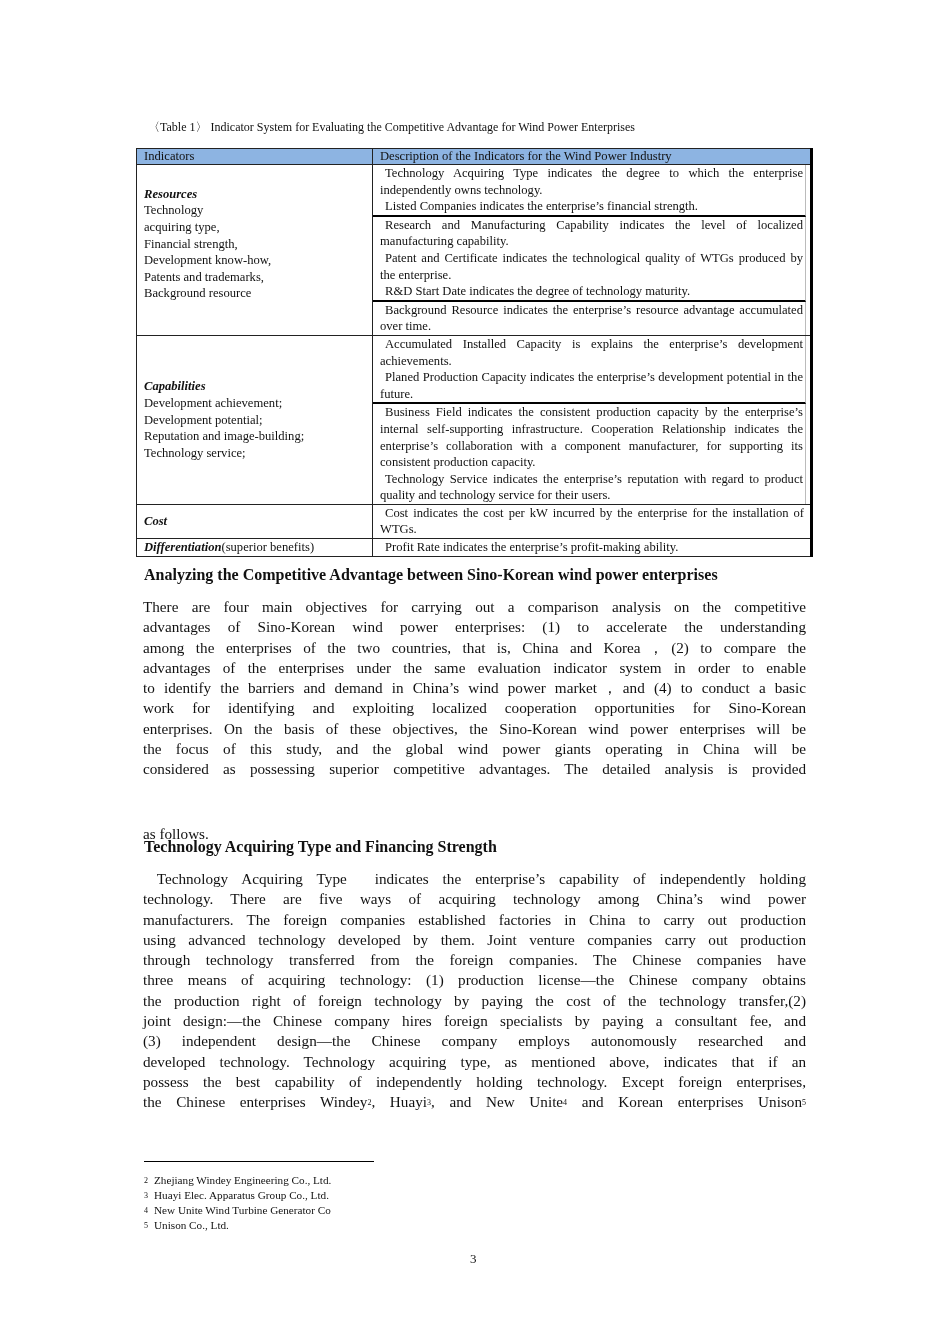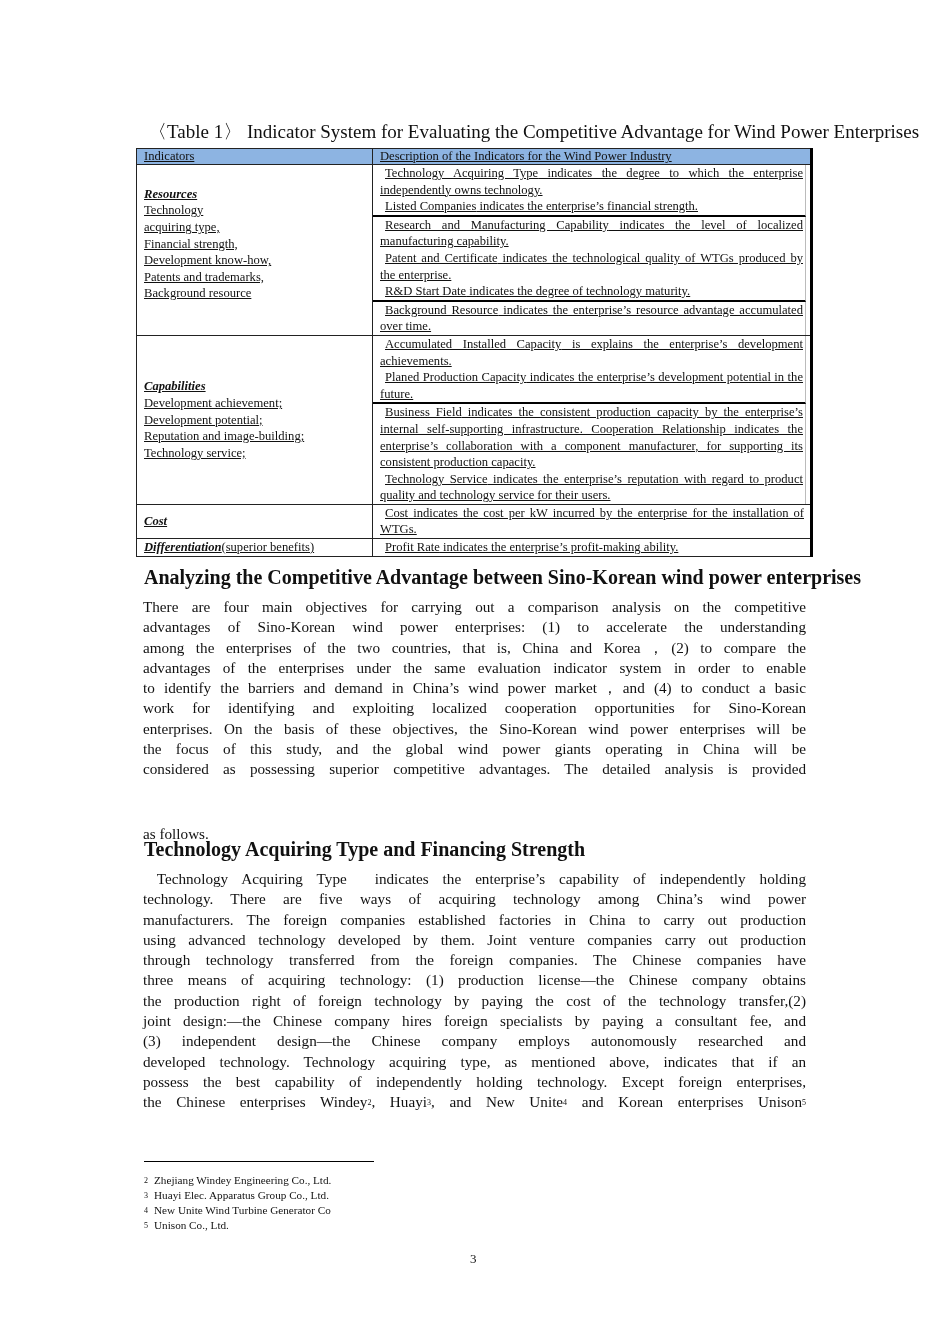--- a/index.html
+++ b/index.html
@@ -1,29 +1,29 @@
 <!DOCTYPE html>
 <html><head>
 <meta charset="utf-8">
 <style>
   html, body { margin: 0; padding: 0; background: #ffffff; }
   body { width: 950px; height: 1344px; position: relative; font-family: "Liberation Serif", "DejaVu Serif", serif; color: #111; }
   .abs { position: absolute; }
-  .caption { left: 148px; top: 119px; font-size: 19px; white-space: nowrap; }
-  table.ind { position: absolute; left: 136px; top: 148px; width: 677px; border-collapse: collapse; font-size: 12.6px; line-height: 16.6px; text-decoration: underline; }
+  .caption { left: 148px; top: 119px; font-size: 12px; white-space: nowrap; }
+  table.ind { position: absolute; left: 136px; top: 148px; width: 677px; border-collapse: collapse; font-size: 12.6px; line-height: 16.6px; }
   table.ind td { border: 1px solid #222; vertical-align: top; padding: 0; }
   table.ind tr.hdr td { background: #8db4e2; height: 15px; line-height: 15px; padding: 0 0 0 7px; overflow: hidden; vertical-align: bottom; }
   table.ind td.right-edge { border-right: 3px solid #000; }
   td.left { width: 222px; padding: 0 6px 0 7px !important; vertical-align: middle !important; }
   .cat { font-weight: bold; font-style: italic; }
   .sub { border-bottom: 2px solid #000000; border-right: 1px solid #bbb; margin-right: 4px; padding: 0 2px 0 7px; text-align: justify; }
   .sub:last-child { border-bottom: none; }
   .sub p { margin: 0; text-indent: 5px; text-align: justify; }
   .left-lines div { white-space: nowrap; }
-  .heading { left: 144px; font-weight: bold; font-size: 20px; white-space: nowrap; }
+  .heading { left: 144px; font-weight: bold; font-size: 16px; white-space: nowrap; }
   .para { left: 143px; width: 663px; font-size: 15.2px; line-height: 20.3px; text-align: justify; margin: 0; }
   .para .line { display: block; text-align: justify; text-align-last: justify; white-space: nowrap; }
   .para .line.last { text-align-last: left; margin-top: 44px; }
   .fn-rule { left: 144px; top: 1161px; width: 230px; border-top: 1px solid #000; }
   .footnotes { left: 144px; top: 1173px; font-size: 11.2px; line-height: 15px; }
   .footnotes sup, .para sup { font-size: 8px; vertical-align: 2px; }
   .fn-num { display: inline-block; width: 10px; font-size: 8px; vertical-align: 1px; }
   .pagenum { left: 470px; top: 1251px; font-size: 13px; }
 </style>
 </head>

